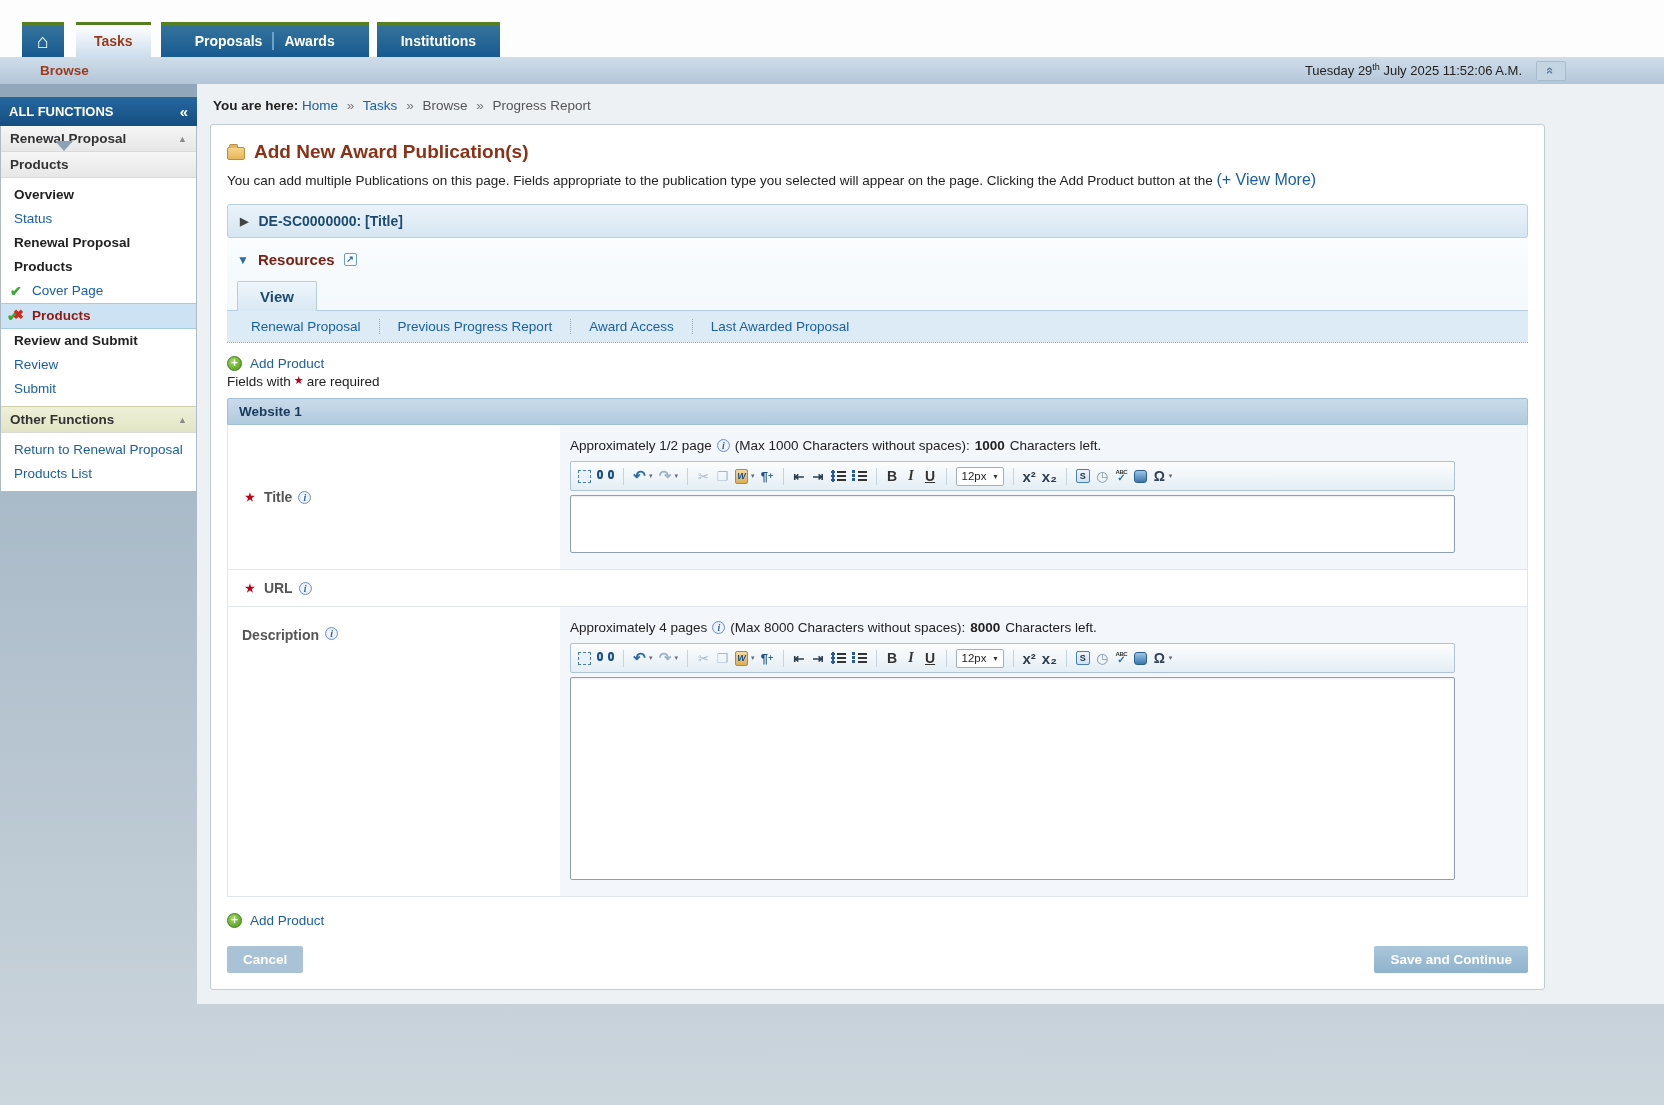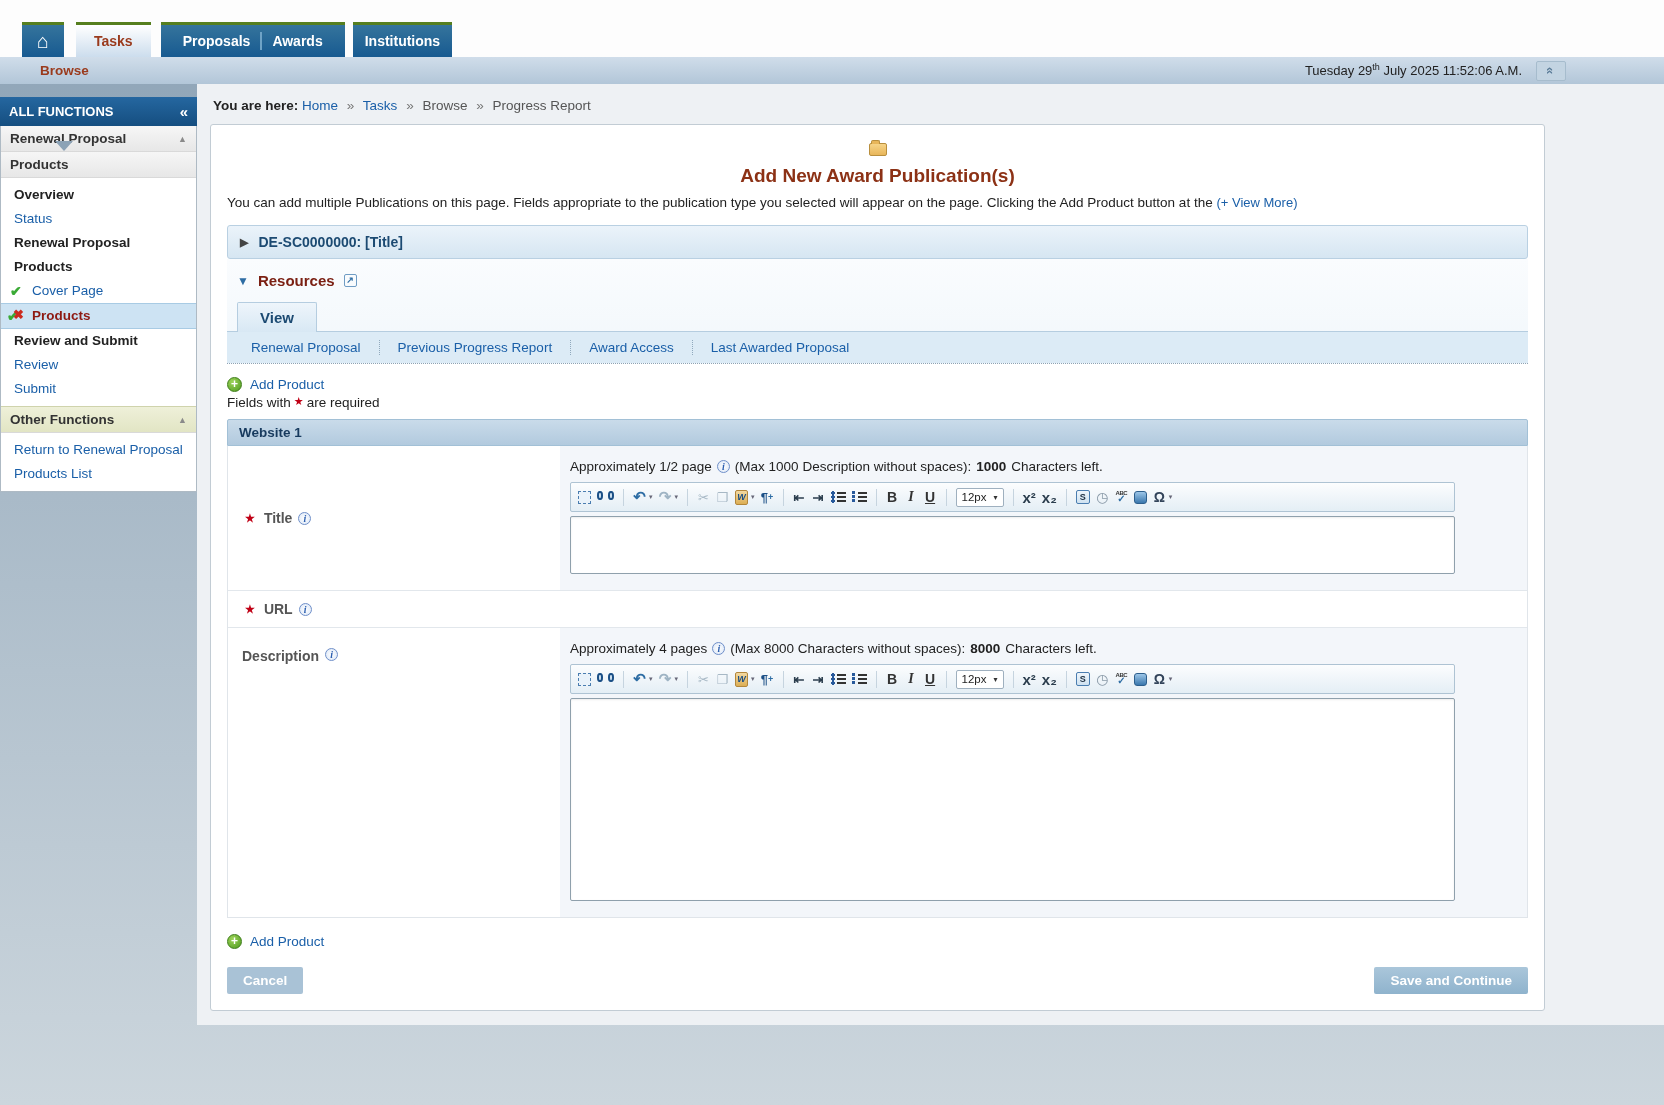--- a/index.html
+++ b/index.html
@@ -10,21 +10,21 @@
     background:linear-gradient(180deg,#8da3b6 0%,#a9bac8 45%,#ccd6dd 100%);
   }
   a { text-decoration:none; }
 
   
   .topbar { height:57px; background:#fdfdfd; display:flex; align-items:flex-end; padding-left:22px; }
   .tab { border-top:3px solid #567f1f; height:35px; display:flex; align-items:center; cursor:pointer; }
   .tab-home { width:42px; justify-content:center; background:linear-gradient(180deg,#35749c,#175a91); margin-right:12px; }
   .home-glyph { color:#fff; font-size:20px; line-height:18px; font-weight:bold; }
   .tab-active { background:linear-gradient(180deg,#ffffff,#ccdded); color:#9a3a1c; font-weight:bold; font-size:14px; padding:0 18px; margin-right:10px; }
-  .tab-blue { background:linear-gradient(180deg,#35749c,#175a91); color:#fff; font-weight:bold; font-size:14px; padding:0 12px; margin-right:8px; }
+  .tab-blue { background:linear-gradient(180deg,#35749c,#175a91); color:#fff; font-weight:bold; font-size:14px; padding:0 24px; margin-right:8px; }
   .tab-group span.tlabel { padding:0 10px; color:#fff; cursor:pointer; }
   .tab-divider { width:2px; height:18px; background:#6fa3c6; display:inline-block; }
 
   
   .subbar { height:27px; background:linear-gradient(180deg,#d0ddea,#b2c6d8); display:flex; align-items:center; padding-left:40px; position:relative; }
   .browse { color:#9a3a1c; font-weight:bold; font-size:13.5px; cursor:pointer; }
   .datetime { margin-left:auto; font-size:13px; color:#222; }
   .datetime sup { font-size:9px; }
   .chevbox { width:30px; height:20px; margin:0 98px 0 14px; background:#c3d4e2; border:1px solid #a6bccd; border-radius:2px; display:flex; align-items:center; justify-content:center; cursor:pointer; }
   .chev { display:inline-block; transform:rotate(90deg); color:#5c7d99; font-weight:bold; font-size:13px; }
@@ -53,25 +53,25 @@
 
   
   .content { flex:1; background:#eef1f4; padding:10px 119px 14px 13px; }
   .breadcrumb { font-size:13.5px; color:#555; padding:4px 0 11px 3px; }
   .crumb-pre { font-weight:bold; color:#222; }
   .crumb-link { color:#1a5fa8; cursor:pointer; }
   .crumb-sep { color:#777; padding:0 5px; }
 
   .panel { background:#fff; border:1px solid #c2ccd4; border-radius:3px; padding:12px 0 16px; }
 
-  .panel-title { display:flex; align-items:center; gap:9px; margin:4px 16px 8px; color:#8c3115; font-size:19px; font-weight:bold;flex-direction:column; }
+  .panel-title { display:flex; align-items:center; gap:9px; margin:4px 16px 8px; color:#8c3115; font-size:19px; font-weight:bold; }
   .folder { width:18px; height:13px; background:linear-gradient(180deg,#f7d488,#e8b65a); border:1px solid #b98f3e; border-radius:2px; position:relative; margin-top:2px; flex:none; }
   .folder::before { content:""; position:absolute; top:-4px; left:1px; width:7px; height:3px; background:#e8b65a; border:1px solid #b98f3e; border-bottom:none; border-radius:2px 2px 0 0; }
   .intro { margin:0 16px 15px; font-size:13.5px; color:#222; }
-  .view-more { color:#1a5fa8; font-size:13px; cursor:pointer; }
+  .view-more { color:#1a5fa8; font-size:16px; cursor:pointer; }
 
   .award-bar { margin:0 16px; background:linear-gradient(180deg,#ebf3fa,#d6e6f2); border:1px solid #b9d0e2; border-radius:3px; padding:8px 12px; font-weight:bold; color:#1c4a72; font-size:14px; display:flex; gap:10px; align-items:center; cursor:pointer; }
   .award-tri { color:#444; font-size:11px; }
 
   .resources { margin:0 16px; border-bottom:1px dotted #8fa3b3; background:linear-gradient(180deg,#fafcfe,#f1f7fb); padding-top:8px; }
   .res-head { display:flex; align-items:center; gap:9px; padding:5px 8px 12px 10px; }
   .res-tri { color:#2e6da4; font-size:12px; cursor:pointer; }
   .res-title { color:#7b2013; font-weight:bold; font-size:15px; }
   .ext-icon { width:13px; height:13px; border:1px solid #6f9cc4; border-radius:2px; color:#2e6da4; font-size:9px; line-height:11px; text-align:center; font-weight:bold; cursor:pointer; }
   .res-tabs { padding-left:10px; }
@@ -286,21 +286,21 @@
           <div class="form-row">
             <div class="form-label">
               <span class="star">★</span>
               <span>Title</span>
               <span class="info-icon">i</span>
             </div>
             <div class="form-field">
               <div class="hint">
                 <span>Approximately 1/2 page</span>
                 <span class="info-icon">i</span>
-                <span>(Max 1000 Description without spaces):</span>
+                <span>(Max 1000 Characters without spaces):</span>
                 <b>1000</b>
                 <span>Characters left.</span>
               </div>
               <div class="editor-wrap">
                 <div class="toolbar">
                   <span class="ti tb-sel"></span>
                   <span class="ti tb-find">
                       <i></i>
                       <i></i>
                     </span>

